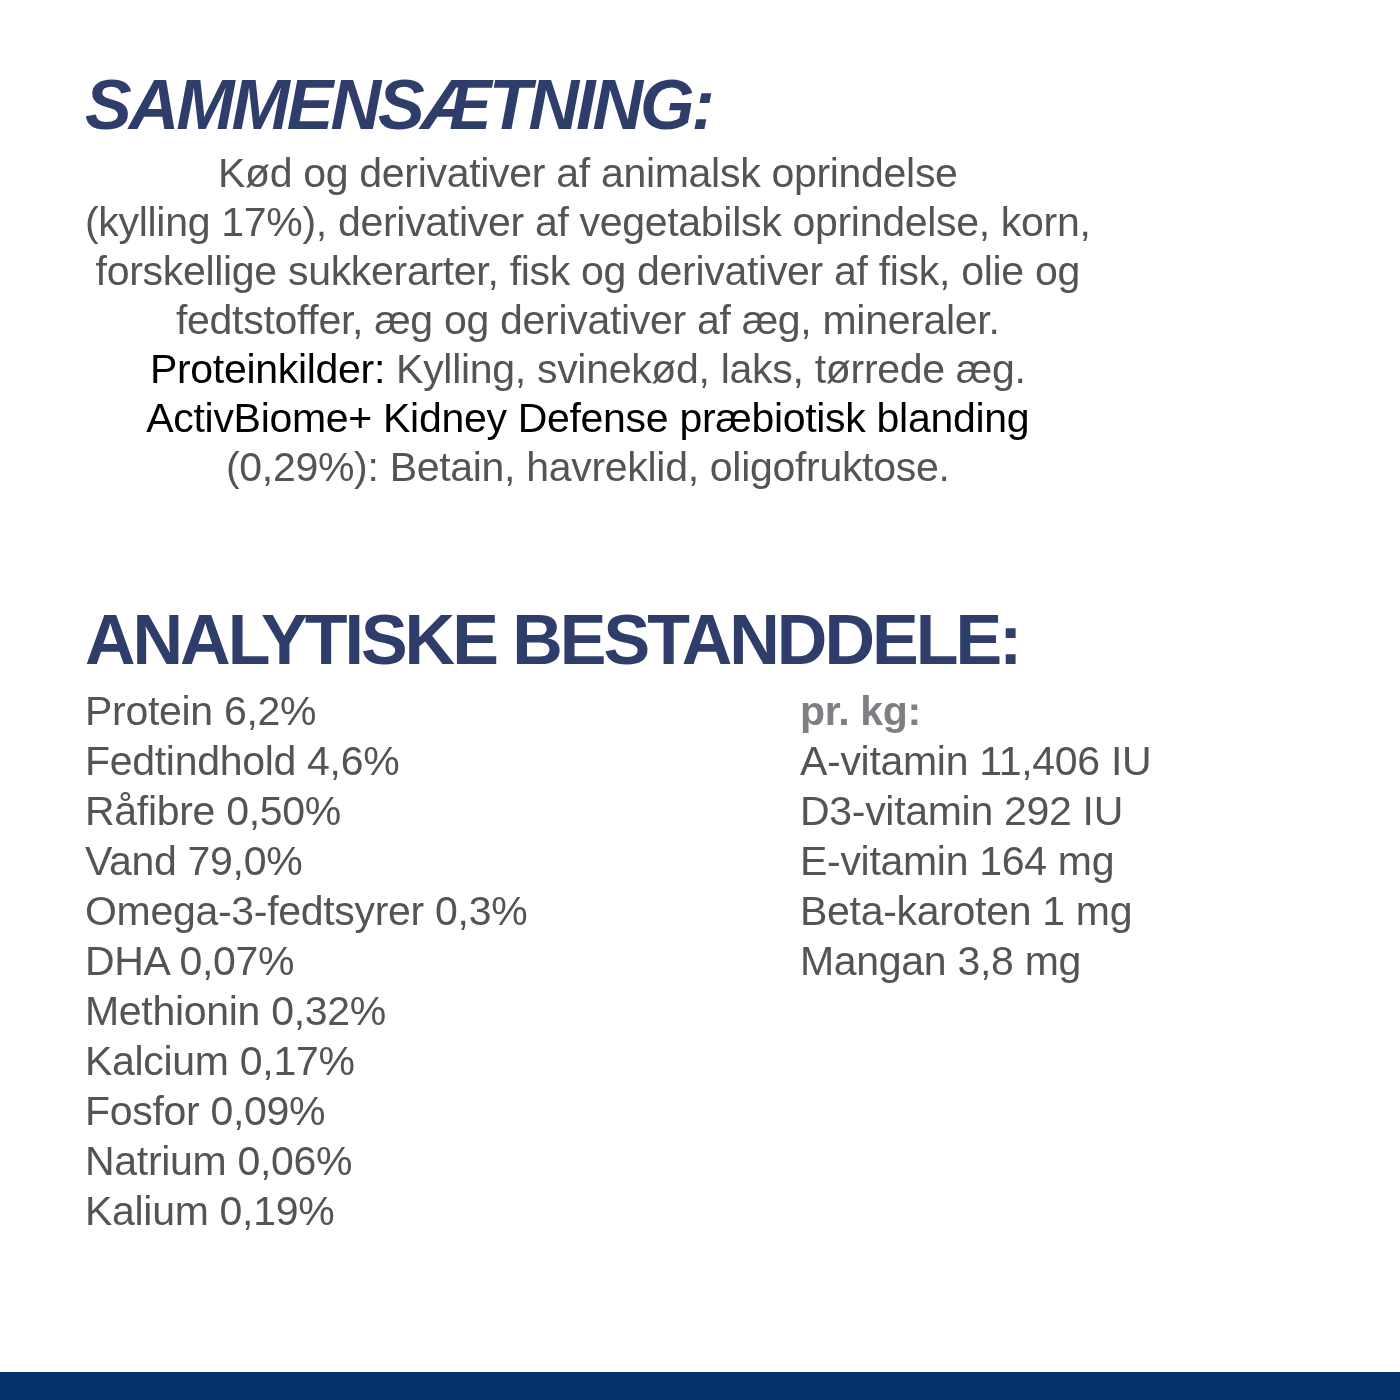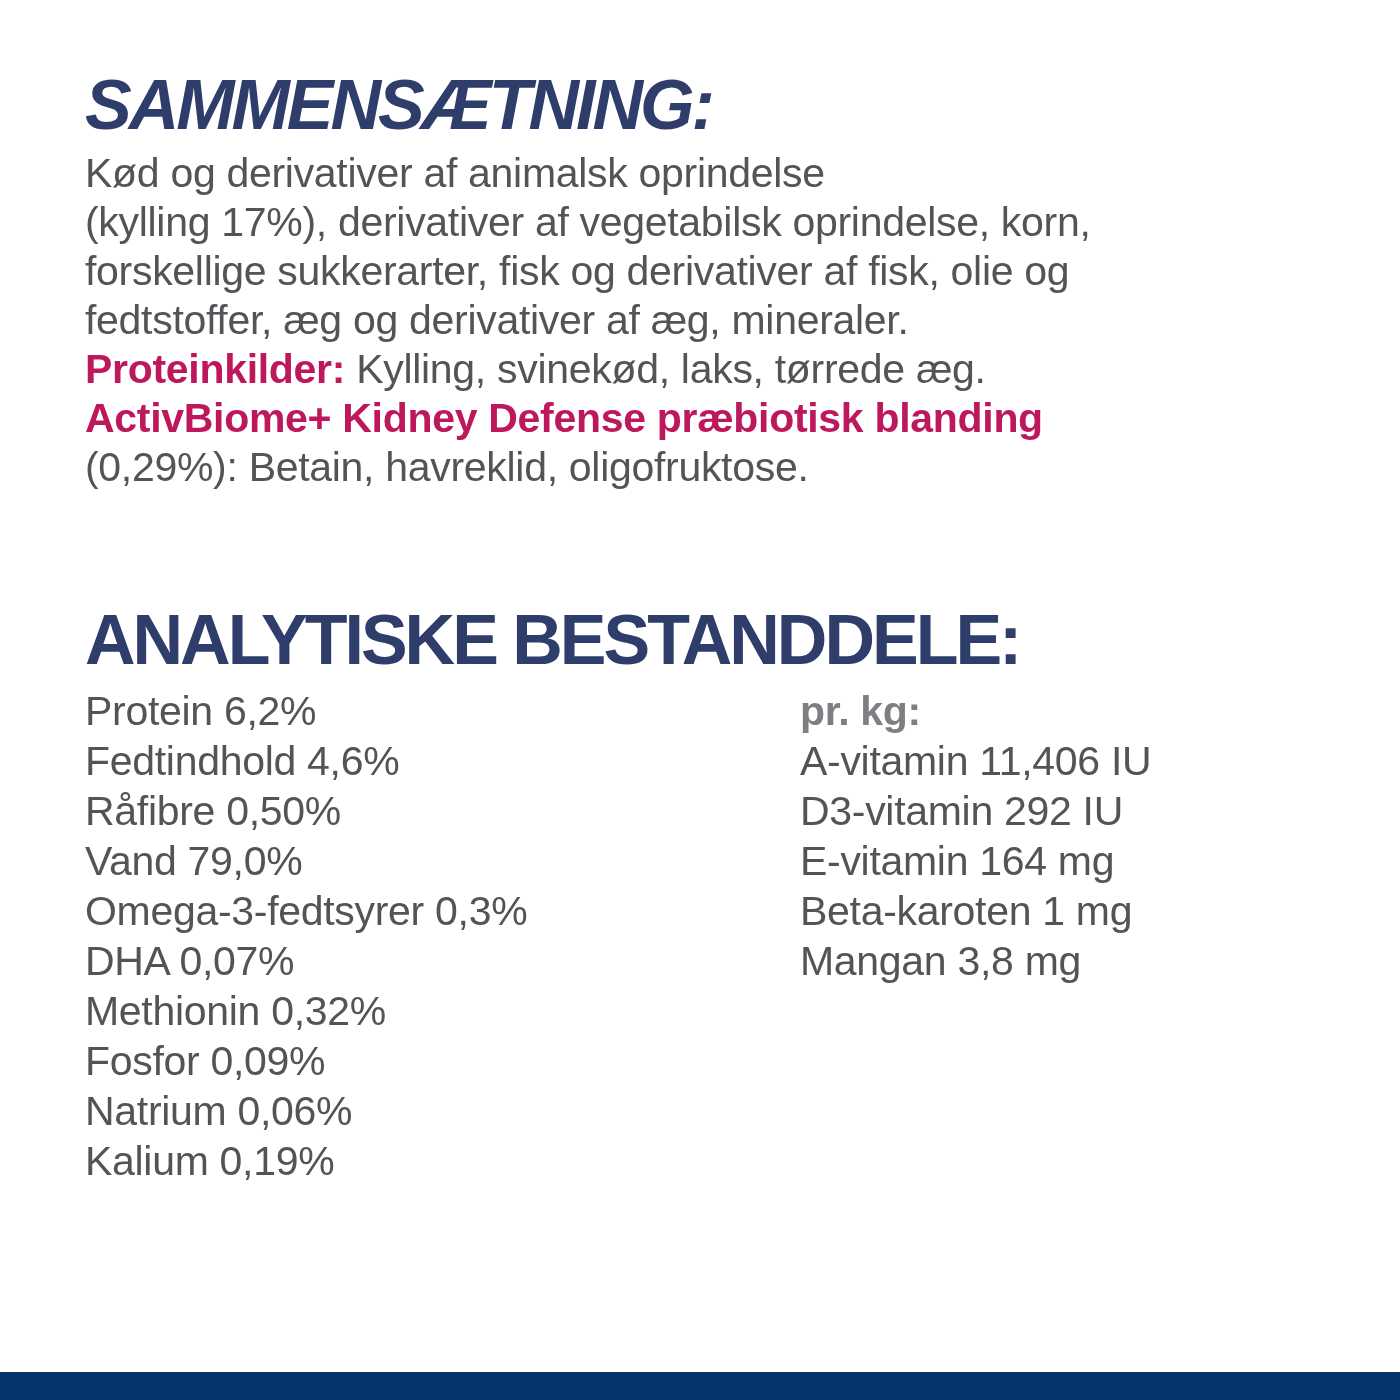--- a/index.html
+++ b/index.html
@@ -30,25 +30,25 @@
 
   .body-text {
     position: absolute;
     left: 85px;
     color: #525457;
     font-size: 41px;
     line-height: 49px;
     letter-spacing: -0.3px;
     white-space: nowrap;
   }
-  #composition-body { top: 149px; }
+  #composition-body { top: 149px; text-align: center; }
 
   .bold-seg {
-    font-weight: 700;
-    color: #be185d;
+    font-weight: 400;
+    color: #000000;
   }
 
   .column {
     position: absolute;
     color: #525457;
     font-size: 41px;
     line-height: 50px;
     letter-spacing: -0.3px;
     white-space: nowrap;
   }
@@ -89,20 +89,21 @@
   <div id="analytical-title" class="section-title">ANALYTISKE BESTANDDELE:</div>
 
   <div id="analytical-left" class="column">
     <div>Protein 6,2%</div>
     <div>Fedtindhold 4,6%</div>
     <div>Råfibre 0,50%</div>
     <div>Vand 79,0%</div>
     <div>Omega-3-fedtsyrer 0,3%</div>
     <div>DHA 0,07%</div>
     <div>Methionin 0,32%</div>
+    <div>Kalcium 0,17%</div>
     <div>Fosfor 0,09%</div>
     <div>Natrium 0,06%</div>
     <div>Kalium 0,19%</div>
   </div>
 
   <div id="analytical-right" class="column">
     <div class="col-header">pr. kg:</div>
     <div>A-vitamin 11,406 IU</div>
     <div>D3-vitamin 292 IU</div>
     <div>E-vitamin 164 mg</div>

